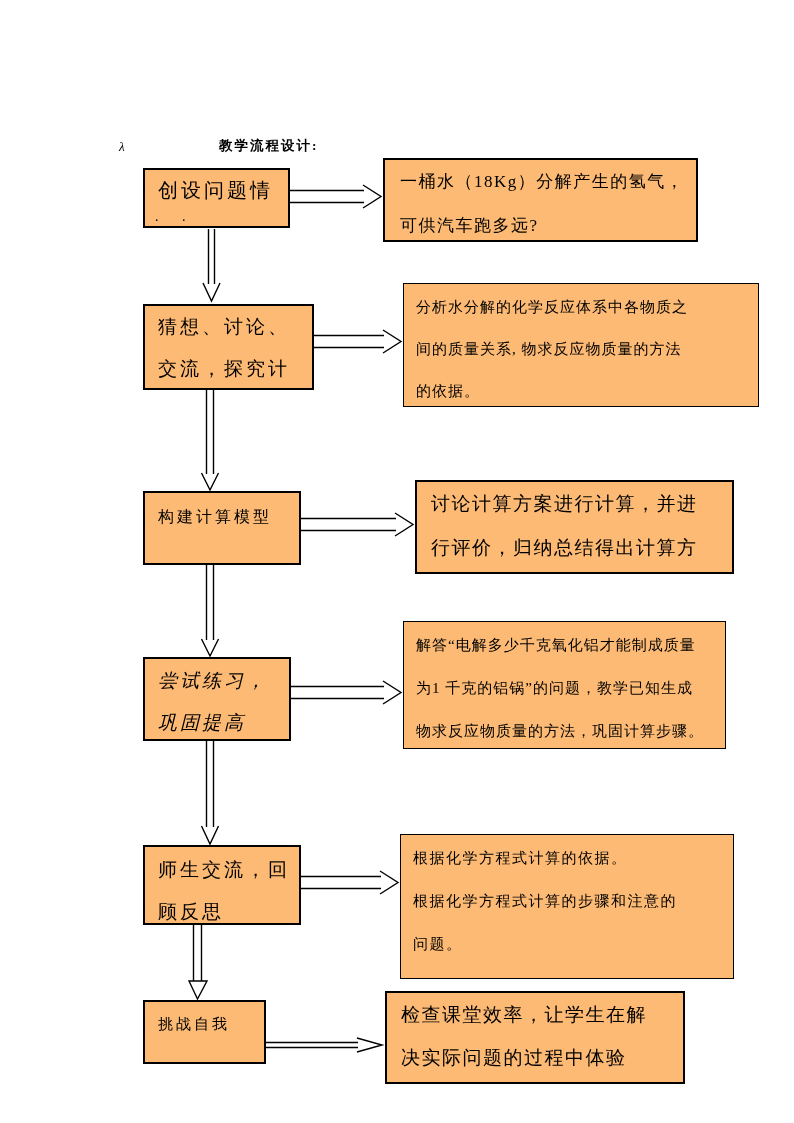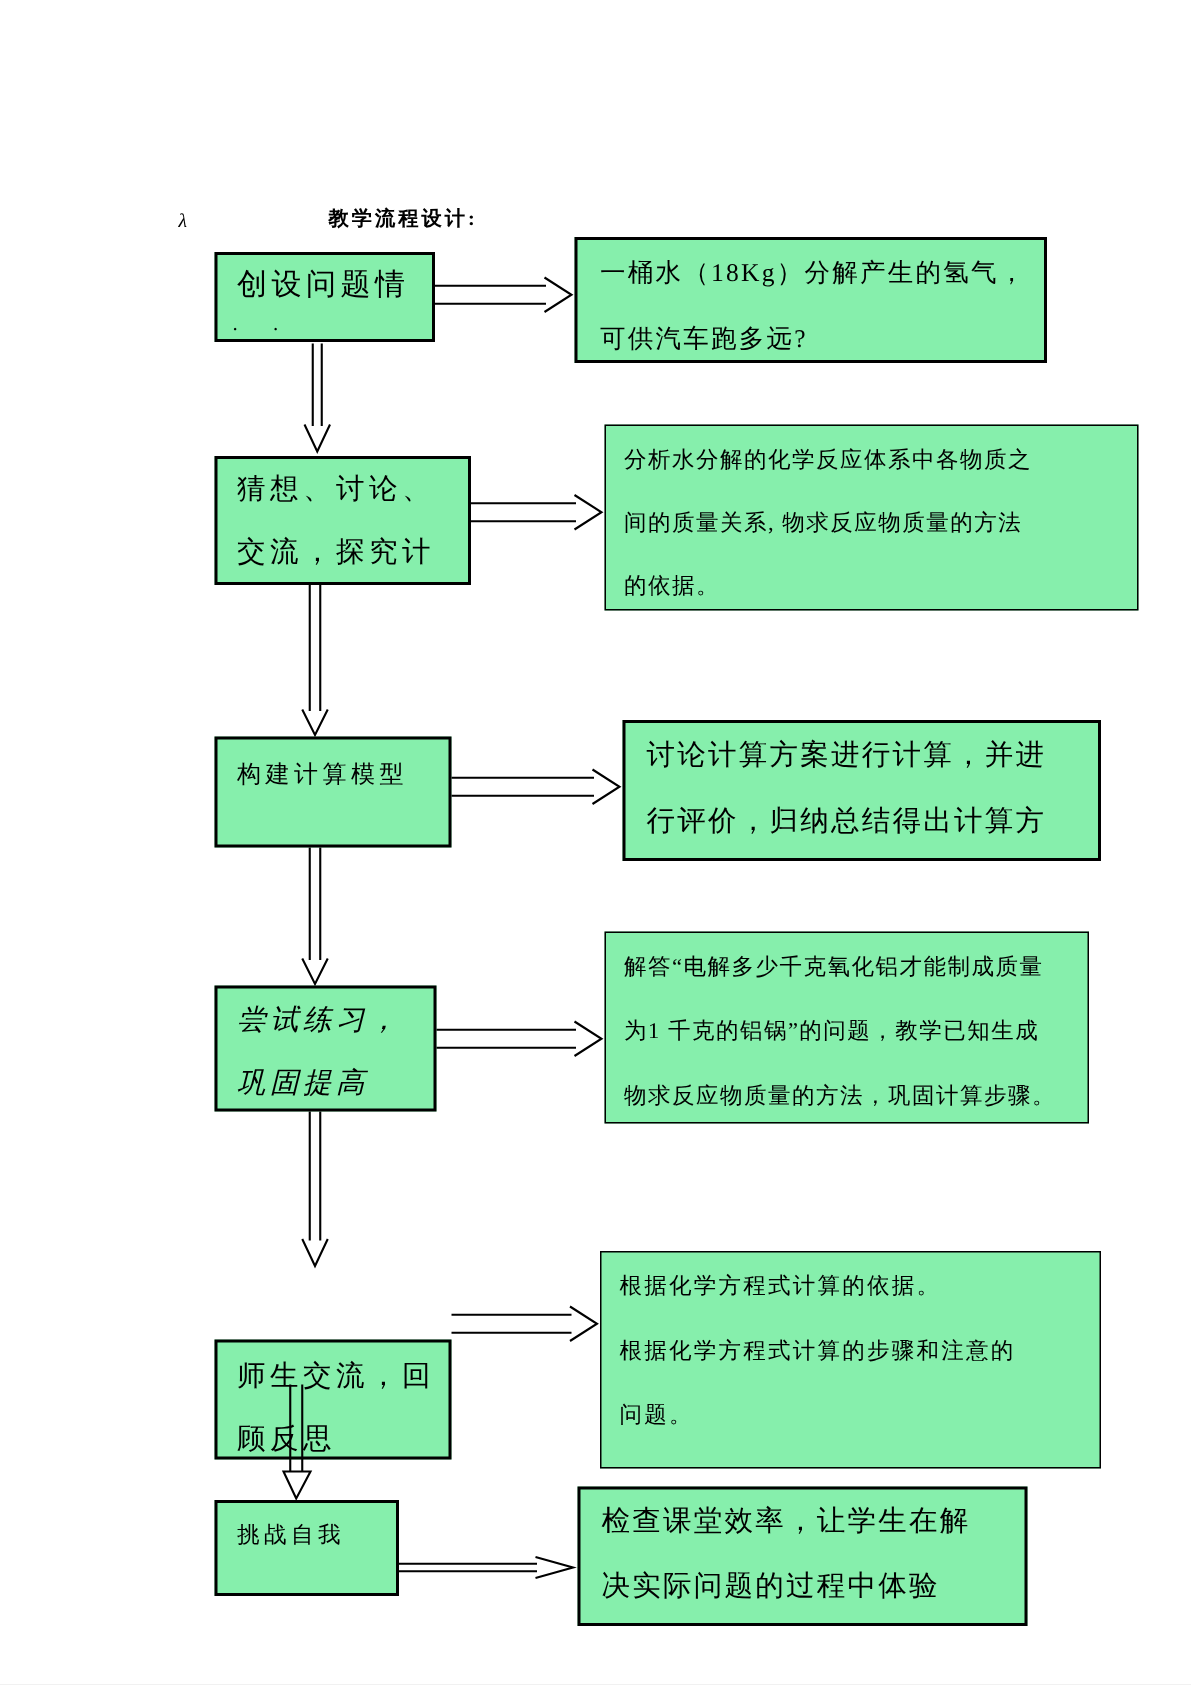--- a/index.html
+++ b/index.html
@@ -3,31 +3,31 @@
 <meta charset="utf-8">
 <style>
   html,body{margin:0;padding:0;background:#e8e8e8;}
   .page{
     position:relative;width:794px;height:1123px;background:#ffffff;
     font-family:"Liberation Serif","DejaVu Serif",serif;color:#000;
     margin:0 auto;overflow:hidden;
   }
   .lambda{position:absolute;left:119px;top:139px;font-size:13px;font-style:italic;}
   .title{position:absolute;left:219px;top:137px;font-size:13.5px;font-weight:bold;letter-spacing:2px;}
-  .box{position:absolute;background:#86efac;box-sizing:border-box;white-space:nowrap;}
+  .box{position:absolute;background:#fdba74;box-sizing:border-box;white-space:nowrap;}
   .bw2{border:2px solid #000;}
   .bw1{border:1px solid #000;}
   .line{white-space:nowrap;}
   
   .b-l1{left:143px;top:168px;width:147px;height:60px;font-size:20px;letter-spacing:3px;padding:0 0 0 13px;line-height:40px;overflow:hidden;}
   .b-l1 .dots{position:absolute;left:10px;top:40px;font-size:14px;letter-spacing:10px;line-height:14px;}
   .b-l2{left:143px;top:304px;width:171px;height:86px;font-size:19px;letter-spacing:3px;padding:0 0 0 13px;line-height:42px;}
   .b-l3{left:143px;top:491px;width:158px;height:74px;font-size:16px;letter-spacing:3px;padding:15px 0 0 13px;line-height:18px;}
   .b-l4{left:143px;top:657px;width:148px;height:84px;font-size:19px;letter-spacing:3px;padding:1px 0 0 13px;line-height:42px;font-style:italic;}
-  .b-l5{left:143px;top:893px;width:158px;height:80px;font-size:19px;letter-spacing:3px;padding:2px 0 16px 13px;line-height:42px;}
+  .b-l5{left:143px;top:845px;width:158px;height:80px;font-size:19px;letter-spacing:3px;padding:2px 0 16px 13px;line-height:42px;}
   .b-l6{left:143px;top:1000px;width:123px;height:64px;font-size:15px;letter-spacing:3px;padding:14px 0 0 13px;line-height:17px;}
   
   .b-r1{left:383px;top:158px;width:315px;height:84px;font-size:17px;letter-spacing:1.5px;padding:0 0 0 15px;line-height:44px;}
   .b-r2{left:403px;top:283px;width:356px;height:124px;font-size:15px;letter-spacing:1px;padding:2px 0 0 12px;line-height:42px;}
   .b-r3{left:415px;top:480px;width:319px;height:94px;font-size:19px;letter-spacing:1.5px;padding:0 0 0 14px;line-height:44px;}
   .b-r4{left:403px;top:621px;width:323px;height:128px;font-size:15px;letter-spacing:1px;padding:2px 0 0 12px;line-height:43px;}
   .b-r5{left:400px;top:834px;width:334px;height:145px;font-size:15px;letter-spacing:1.5px;padding:2px 0 0 12px;line-height:43px;}
   .b-r6{left:385px;top:991px;width:300px;height:93px;font-size:19px;letter-spacing:1.5px;padding:0 0 0 14px;line-height:43px;}
   .arrows{position:absolute;left:0;top:0;width:794px;height:1123px;pointer-events:none;}
 </style>

